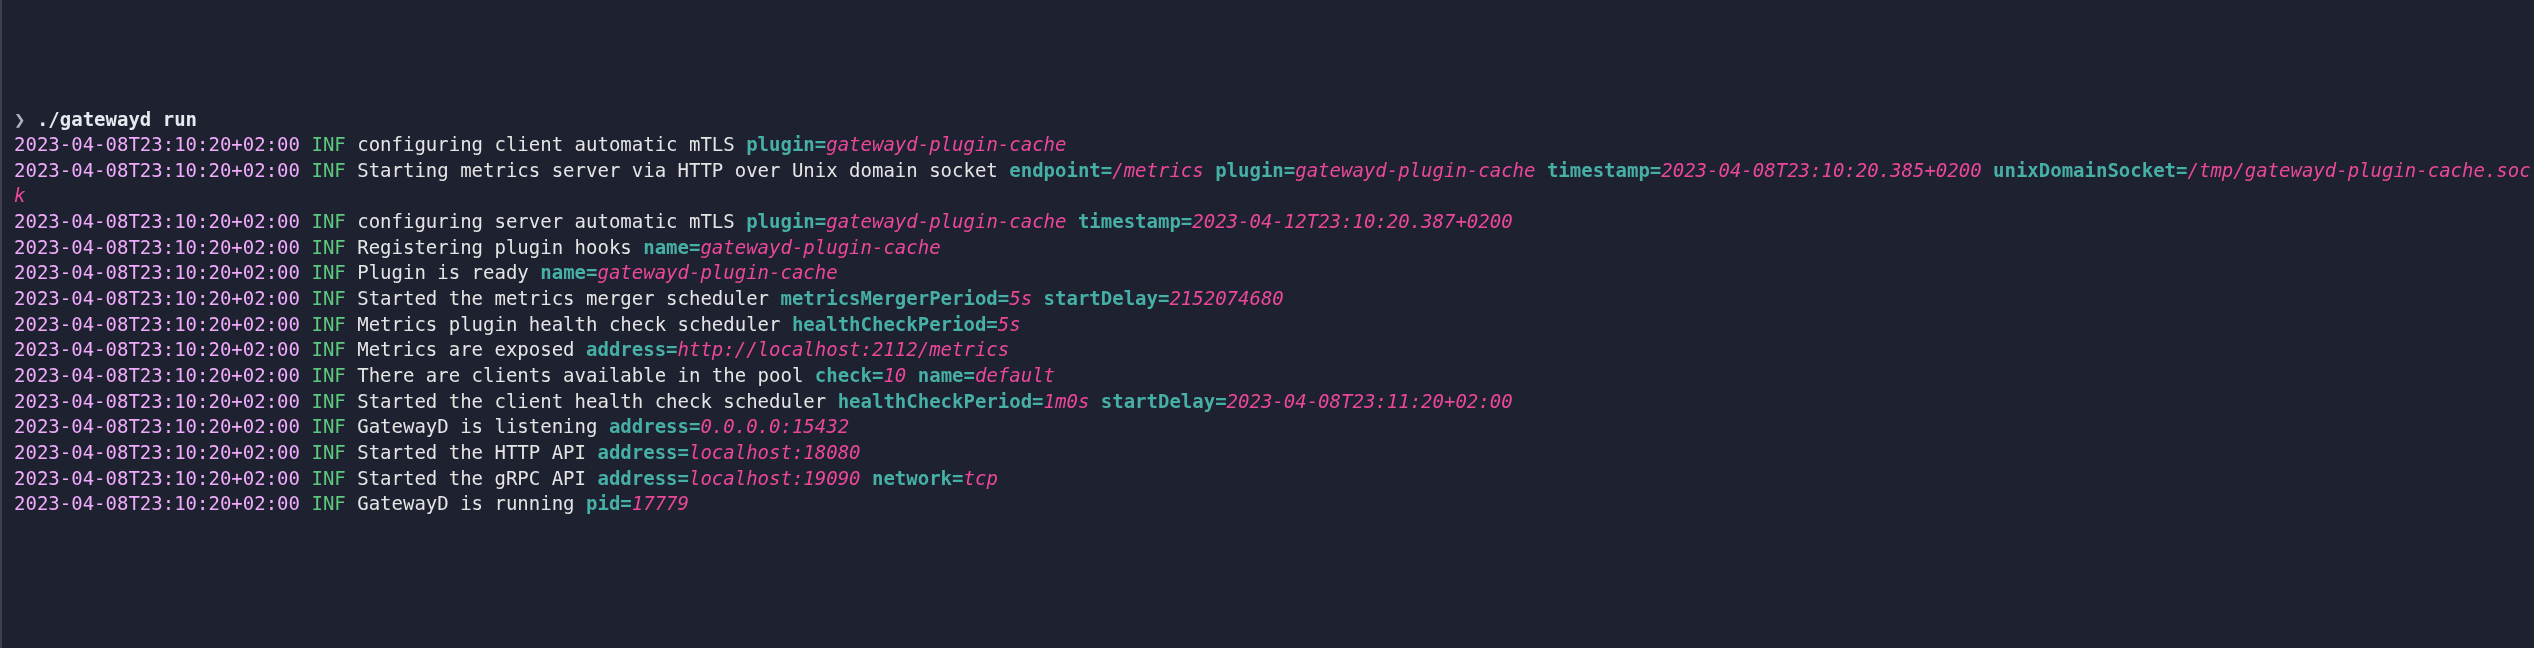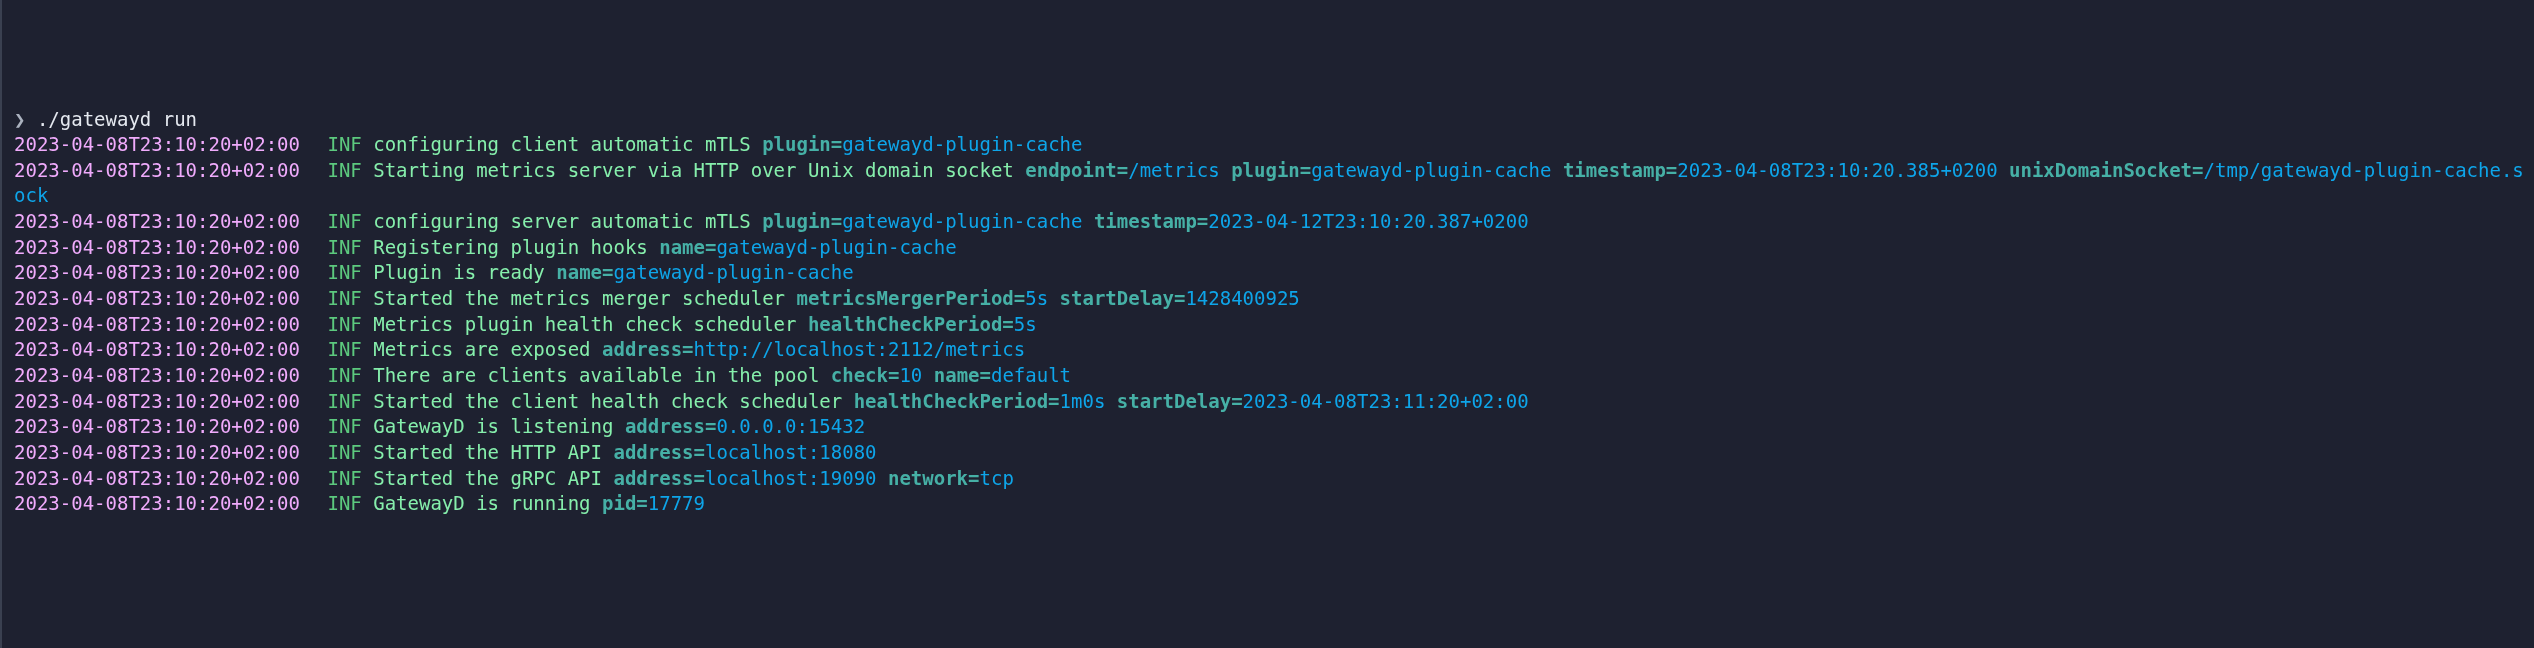--- a/index.html
+++ b/index.html
@@ -16,51 +16,52 @@
       color: #abb2bf;
       white-space: pre-wrap;
       word-break: break-all;
       border-left: 2px solid #3a4050;
     }
     .prompt {
       color: #abb2bf;
     }
     .command {
       color: #e5e9f0;
+      font-weight: bold;
     }
     .ts {
       color: #f0abfc;
     }
     .level {
       color: #5cc97e;
-      margin-left: 16px;
     }
     .msg {
-      color: #86efac;
+      color: #e5e5e5;
     }
     .key {
       color: #46b0a6;
       font-weight: bold;
     }
     .val {
-      color: #0ea5e9;
+      color: #ec4899;
+      font-style: italic;
     }
   </style>
 </head>
 <body>
 
 
 
 <div><span class="prompt">❯</span> <span class="command">./gatewayd run</span>
 <span class="ts">2023-04-08T23:10:20+02:00</span> <span class="level">INF</span> <span class="msg">configuring client automatic mTLS </span><span class="key">plugin=</span><span class="val">gatewayd-plugin-cache</span>
 <span class="ts">2023-04-08T23:10:20+02:00</span> <span class="level">INF</span> <span class="msg">Starting metrics server via HTTP over Unix domain socket </span><span class="key">endpoint=</span><span class="val">/metrics </span><span class="key">plugin=</span><span class="val">gatewayd-plugin-cache </span><span class="key">timestamp=</span><span class="val">2023-04-08T23:10:20.385+0200 </span><span class="key">unixDomainSocket=</span><span class="val">/tmp/gatewayd-plugin-cache.sock</span>
 <span class="ts">2023-04-08T23:10:20+02:00</span> <span class="level">INF</span> <span class="msg">configuring server automatic mTLS </span><span class="key">plugin=</span><span class="val">gatewayd-plugin-cache </span><span class="key">timestamp=</span><span class="val">2023-04-12T23:10:20.387+0200</span>
 <span class="ts">2023-04-08T23:10:20+02:00</span> <span class="level">INF</span> <span class="msg">Registering plugin hooks </span><span class="key">name=</span><span class="val">gatewayd-plugin-cache</span>
 <span class="ts">2023-04-08T23:10:20+02:00</span> <span class="level">INF</span> <span class="msg">Plugin is ready </span><span class="key">name=</span><span class="val">gatewayd-plugin-cache</span>
-<span class="ts">2023-04-08T23:10:20+02:00</span> <span class="level">INF</span> <span class="msg">Started the metrics merger scheduler </span><span class="key">metricsMergerPeriod=</span><span class="val">5s </span><span class="key">startDelay=</span><span class="val">1428400925</span>
+<span class="ts">2023-04-08T23:10:20+02:00</span> <span class="level">INF</span> <span class="msg">Started the metrics merger scheduler </span><span class="key">metricsMergerPeriod=</span><span class="val">5s </span><span class="key">startDelay=</span><span class="val">2152074680</span>
 <span class="ts">2023-04-08T23:10:20+02:00</span> <span class="level">INF</span> <span class="msg">Metrics plugin health check scheduler </span><span class="key">healthCheckPeriod=</span><span class="val">5s</span>
 <span class="ts">2023-04-08T23:10:20+02:00</span> <span class="level">INF</span> <span class="msg">Metrics are exposed </span><span class="key">address=</span><span class="val">http://localhost:2112/metrics</span>
 <span class="ts">2023-04-08T23:10:20+02:00</span> <span class="level">INF</span> <span class="msg">There are clients available in the pool </span><span class="key">check=</span><span class="val">10 </span><span class="key">name=</span><span class="val">default</span>
 <span class="ts">2023-04-08T23:10:20+02:00</span> <span class="level">INF</span> <span class="msg">Started the client health check scheduler </span><span class="key">healthCheckPeriod=</span><span class="val">1m0s </span><span class="key">startDelay=</span><span class="val">2023-04-08T23:11:20+02:00</span>
 <span class="ts">2023-04-08T23:10:20+02:00</span> <span class="level">INF</span> <span class="msg">GatewayD is listening </span><span class="key">address=</span><span class="val">0.0.0.0:15432</span>
 <span class="ts">2023-04-08T23:10:20+02:00</span> <span class="level">INF</span> <span class="msg">Started the HTTP API </span><span class="key">address=</span><span class="val">localhost:18080</span>
 <span class="ts">2023-04-08T23:10:20+02:00</span> <span class="level">INF</span> <span class="msg">Started the gRPC API </span><span class="key">address=</span><span class="val">localhost:19090 </span><span class="key">network=</span><span class="val">tcp</span>
 <span class="ts">2023-04-08T23:10:20+02:00</span> <span class="level">INF</span> <span class="msg">GatewayD is running </span><span class="key">pid=</span><span class="val">17779</span></div>
 
 

